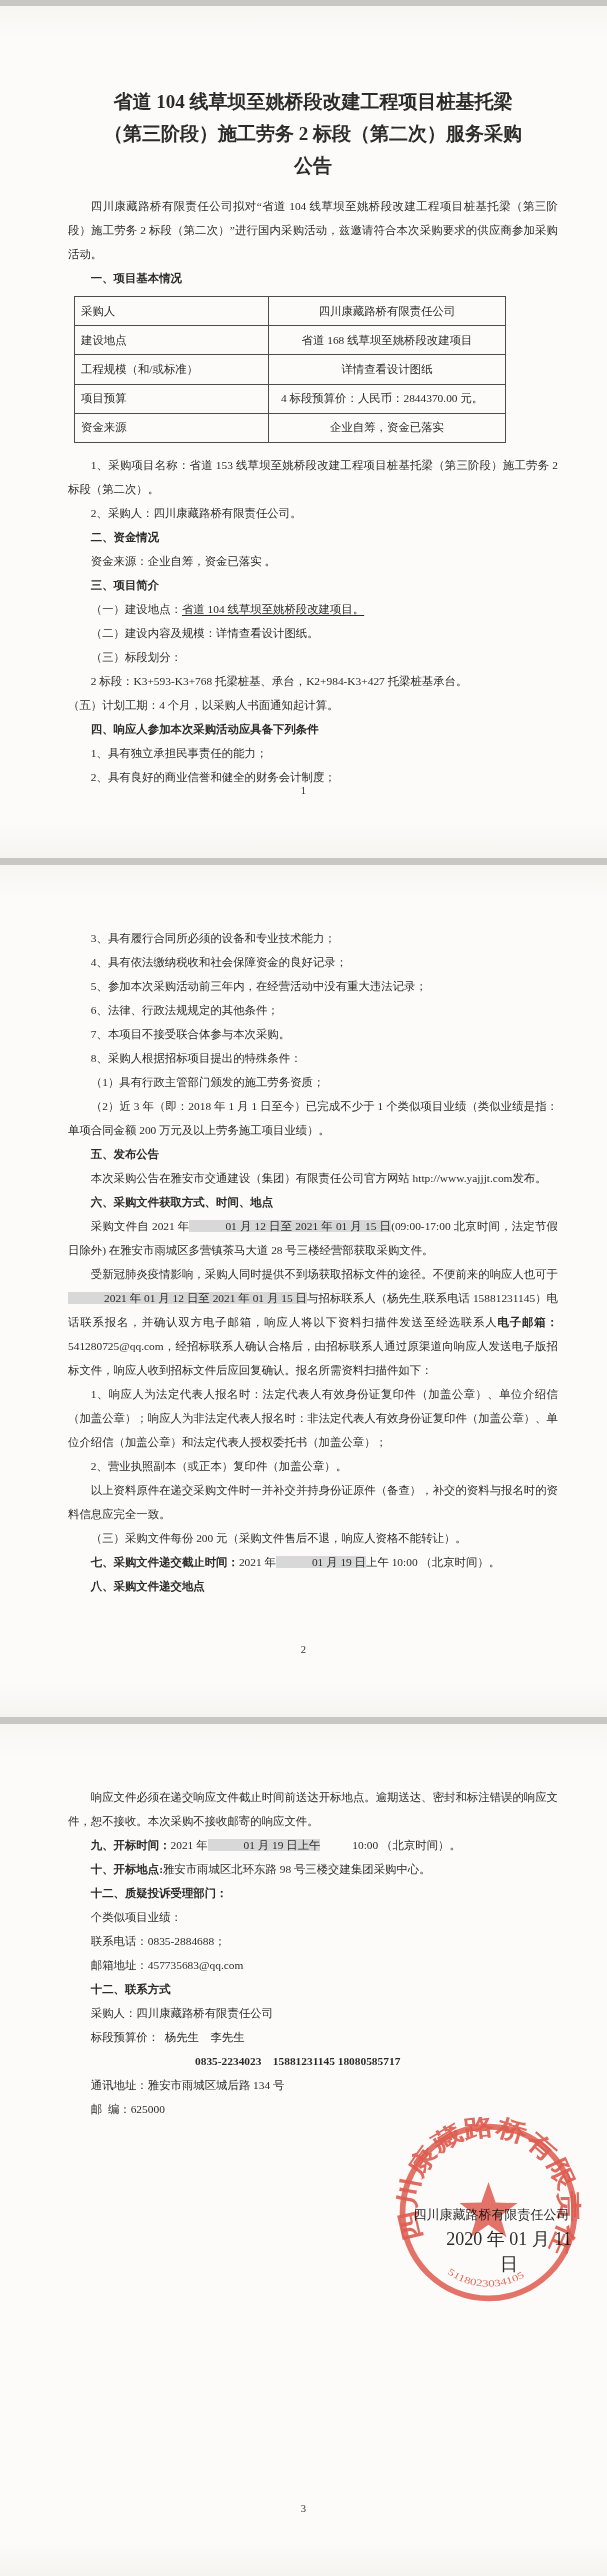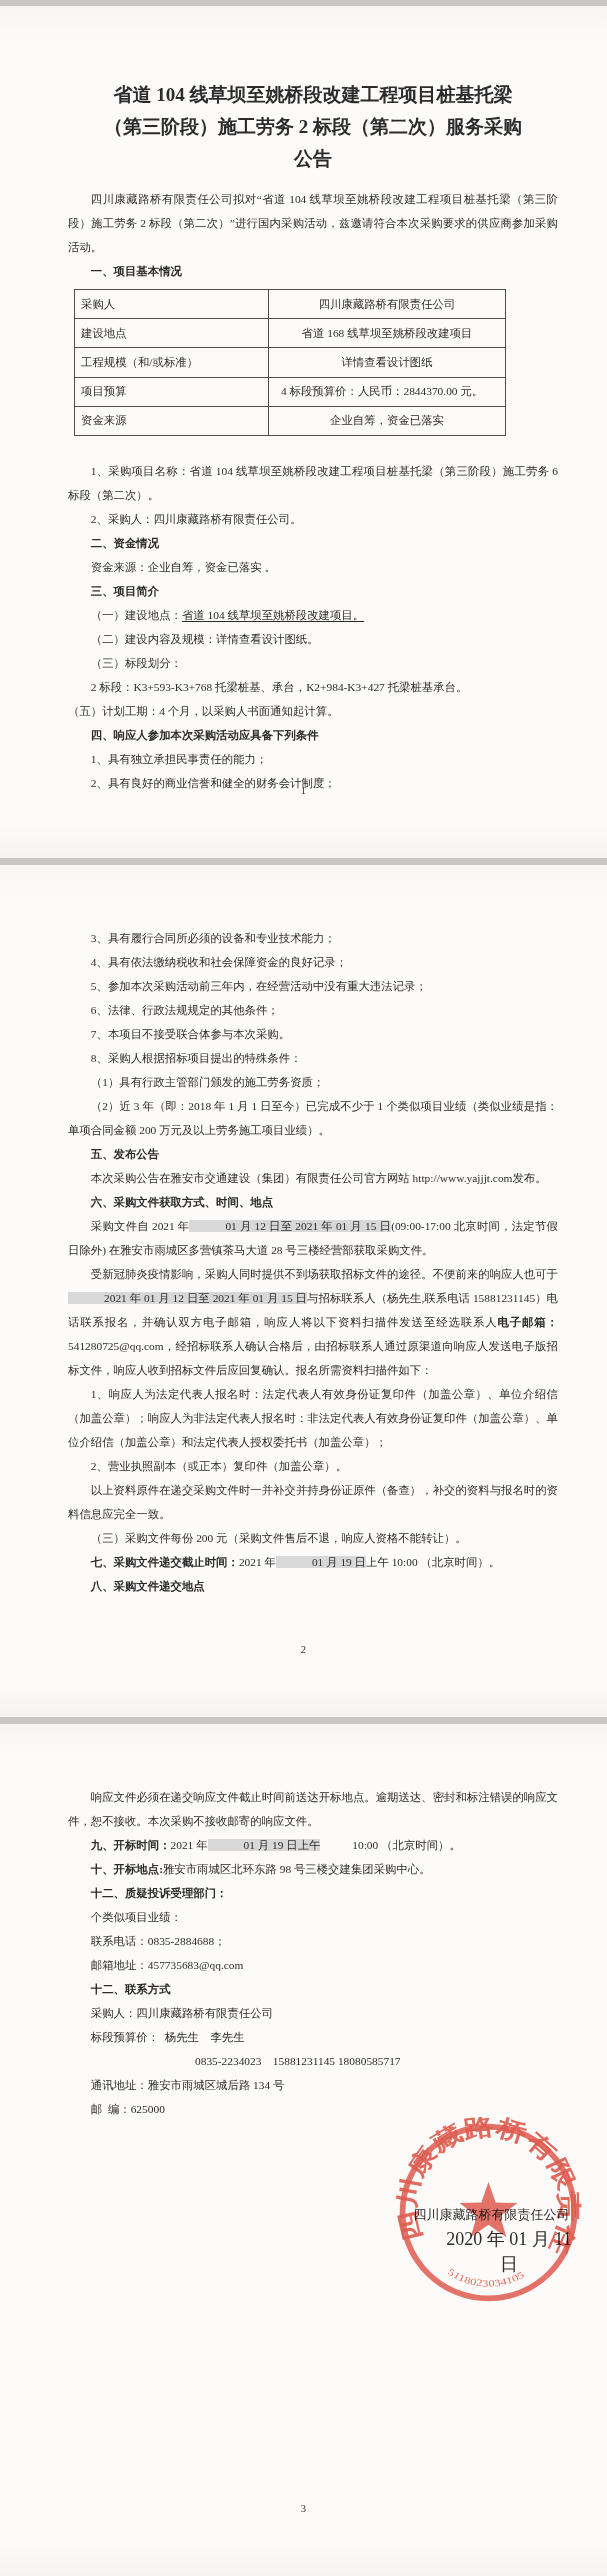--- a/index.html
+++ b/index.html
@@ -20,37 +20,37 @@
   }
   .sheet:first-of-type{margin-top:6px;}
   .doc p{margin:0;font-size:11.4px;line-height:24px;text-align:justify;}
   .ind{text-indent:2em;}
   .ind0{text-indent:0;}
   .b{font-weight:bold;}
   .hl{background:#d8d8d8;padding-left:36px;}
   .ul{text-decoration:underline;text-underline-offset:2.3px;}
   .title{
     font-size:19px;font-weight:bold;text-align:center;
-    line-height:32px;margin:12px auto 12px;max-width:478px;
+    line-height:32px;margin:19px auto 12px;max-width:478px;
   }
-  table.info{border-collapse:collapse;margin:6px 0 23px 6px;width:432px;}
+  table.info{border-collapse:collapse;margin:6px 0 10px 6px;width:432px;}
   table.info td{
     border:1.2px solid #4d4d4d;
     font-size:11.4px;line-height:19px;padding:4.6px 6px;
     vertical-align:middle;
   }
   td.lbl{width:181px;padding-left:24px;}
   td.val{text-align:center;}
   td.val.left{text-align:left;padding-left:12px;}
   .pagenum{
     position:absolute;left:0;right:0;bottom:62px;
     text-align:center;font-size:10.6px;color:#333;
   }
   .pre{white-space:pre-wrap;margin-left:29px;}
-  .phones{margin-left:127px !important;}
+  .phones{margin-left:127px !important;font-weight:bold;}
   .sig{
     position:absolute;top:478px;left:408px;width:167px;
     text-align:center;font-size:13px;line-height:25px;color:#2b2b2b;
   }
   .sig .date{font-size:18px;margin-left:35px;}
   .seal{
     position:absolute;left:393px;top:393px;width:191px;height:191px;
     opacity:.88;mix-blend-mode:multiply;pointer-events:none;
   }
 </style>
@@ -85,21 +85,21 @@
         <td class="lbl">项目预算</td>
         <td class="val left">4 标段预算价：人民币：2844370.00 元。</td>
       </tr>
       <tr>
         <td class="lbl">资金来源</td>
         <td class="val">企业自筹，资金已落实</td>
       </tr>
     </tbody>
   </table>
 
-  <p class="ind">1、采购项目名称：省道 104 线草坝至姚桥段改建工程项目桩基托梁（第三阶段）施工劳务 6 标段（第二次）。</p>
+  <p class="ind">1、采购项目名称：省道 153 线草坝至姚桥段改建工程项目桩基托梁（第三阶段）施工劳务 2 标段（第二次）。</p>
   <p class="ind">2、采购人：四川康藏路桥有限责任公司。</p>
   <p class="ind b">二、资金情况</p>
   <p class="ind">资金来源：企业自筹，资金已落实 。</p>
   <p class="ind b">三、项目简介</p>
   <p class="ind"><span>（一）建设地点：</span><span class="ul">省道 104 线草坝至姚桥段改建项目。</span></p>
   <p class="ind">（二）建设内容及规模：详情查看设计图纸。</p>
   <p class="ind">（三）标段划分：</p>
   <p class="ind">2 标段：K3+593-K3+768 托梁桩基、承台，K2+984-K3+427 托梁桩基承台。</p>
   <p class="ind0">（五）计划工期：4 个月，以采购人书面通知起计算。</p>
   <p class="ind b">四、响应人参加本次采购活动应具备下列条件</p>

